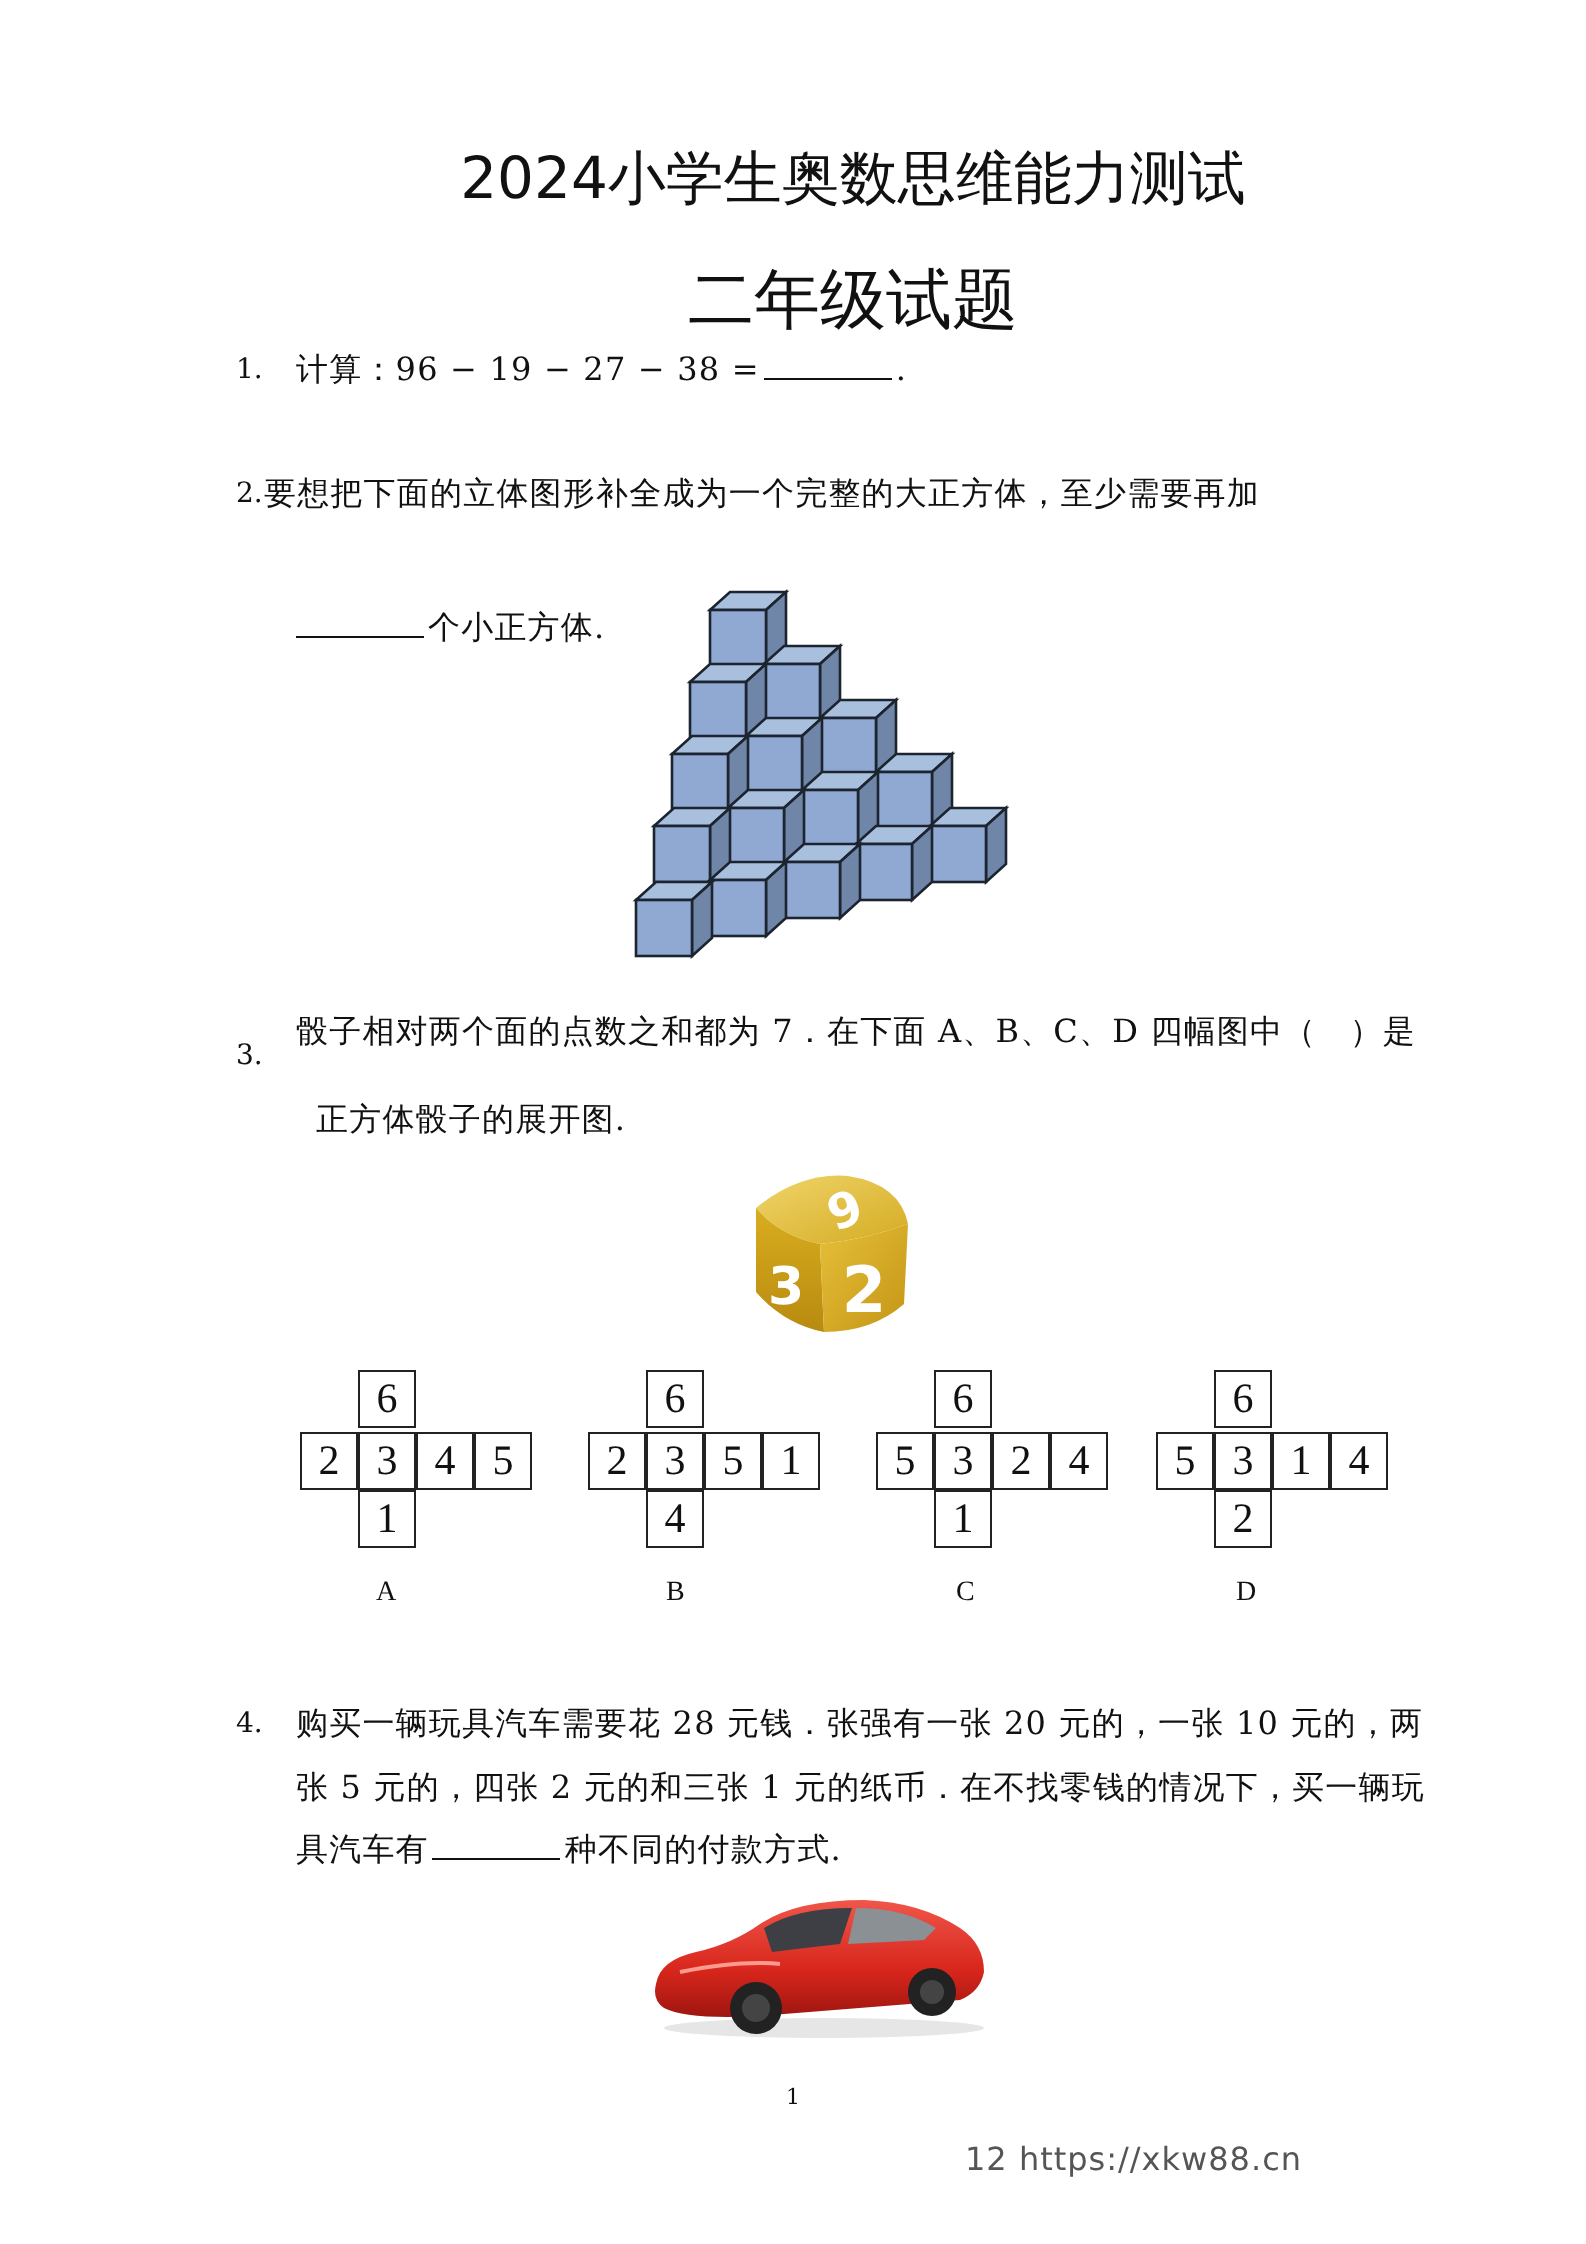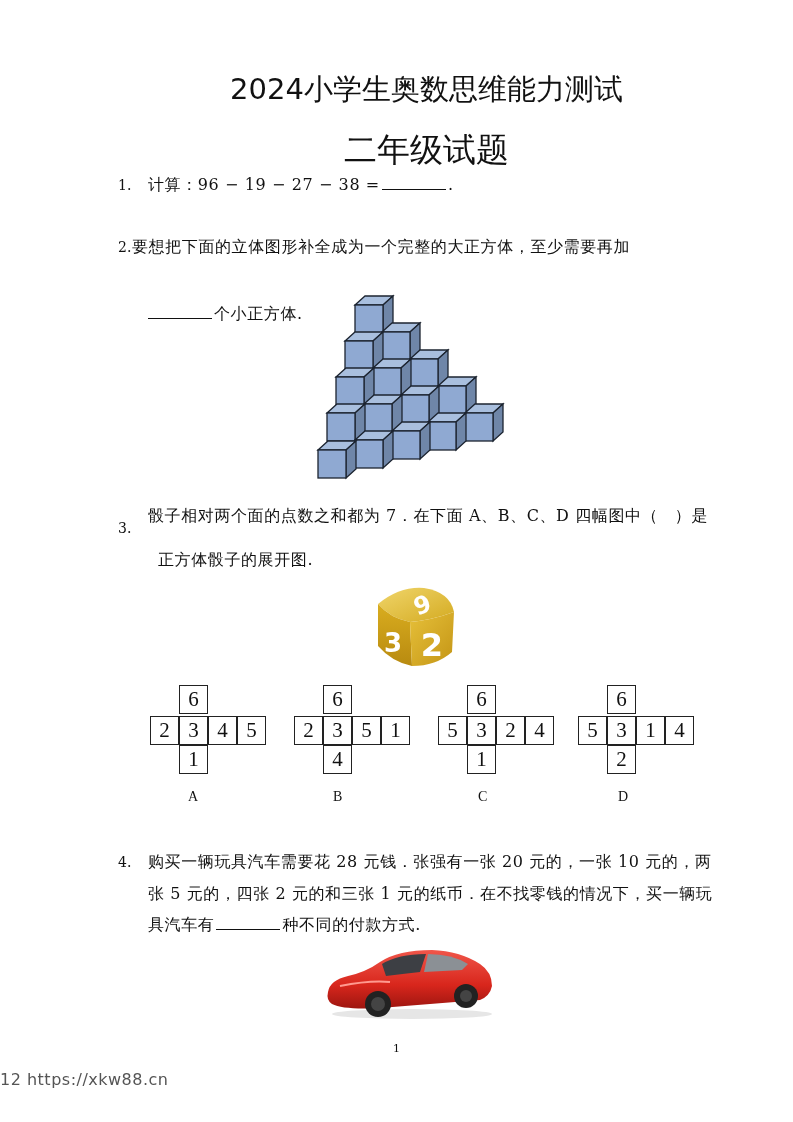--- a/index.html
+++ b/index.html
@@ -8,21 +8,21 @@
   .t1 { top:70px; font-size:29px; letter-spacing:0px; }
   .t2 { top:128px; font-size:33px; }
   .line { position:absolute; font-size:16px; line-height:20px; white-space:nowrap; letter-spacing:0.6px; }
   .num { position:absolute; font-size:14px; line-height:20px; }
   .blank { display:inline-block; width:64px; border-bottom:1.5px solid #111; height:14px; vertical-align:baseline; margin:0 2px; }
   svg { position:absolute; }
   .net { position:absolute; }
   .cell { position:absolute; width:29px; height:29px; border:1.5px solid #222; box-sizing:border-box; font-size:21px; line-height:27px; text-align:center; background:#fff; font-family:"Liberation Serif","DejaVu Serif",serif; }
   .netlabel { position:absolute; font-size:14px; font-family:"Liberation Serif","DejaVu Serif",serif; }
   .pagenum { position:absolute; top:1042px; left:0; width:793px; text-align:center; font-size:11px; }
-  .footer { position:absolute; top:1070px; left:0; width:651px; text-align:left; font-size:16px; color:#555; font-family:"DejaVu Sans","Liberation Sans",sans-serif; letter-spacing:0.5px; }
+  .footer { position:absolute; top:1070px; left:0; width:651px; text-align:right; font-size:16px; color:#555; font-family:"DejaVu Sans","Liberation Sans",sans-serif; letter-spacing:0.5px; }
 </style>
 </head>
 <body>
 
 <div class="title t1">2024小学生奥数思维能力测试</div>
 <div class="title t2">二年级试题</div>
 
 <div class="num" style="left:118px;top:175px;">1.</div>
 <div class="line" style="left:148px;top:175px;">
   <span>计算：96 − 19 − 27 − 38 =</span><span class="blank"></span><span>.</span>

